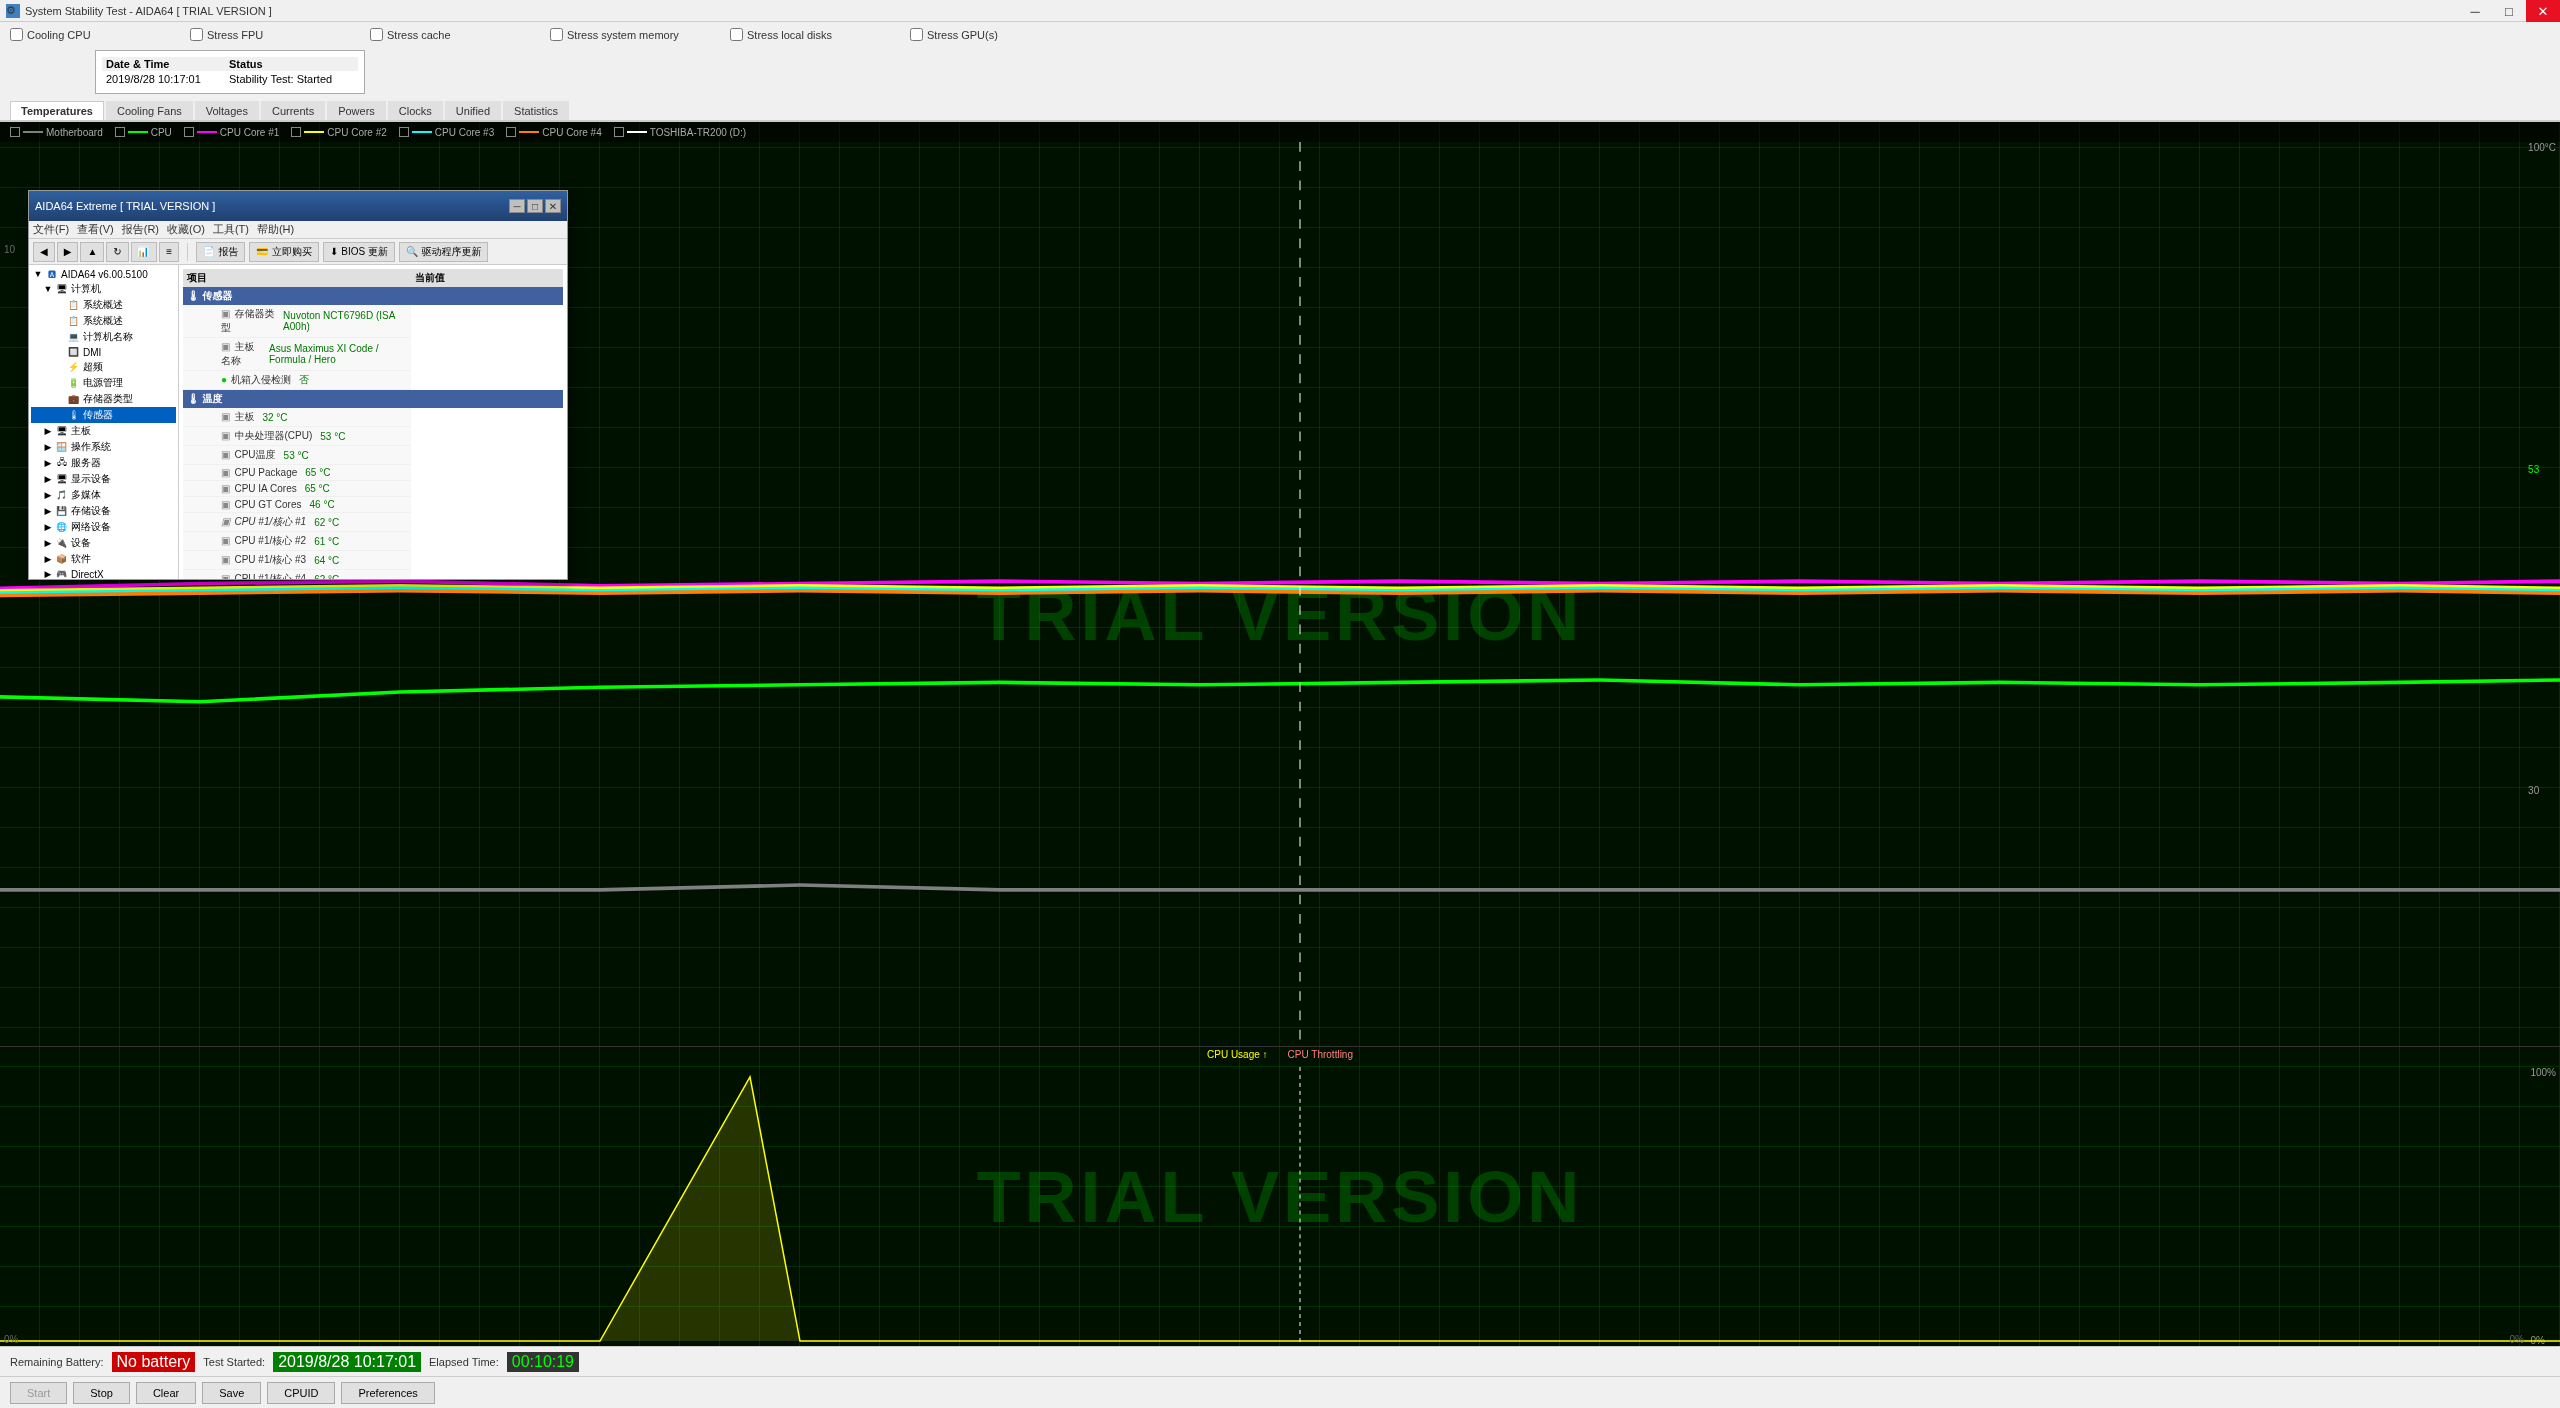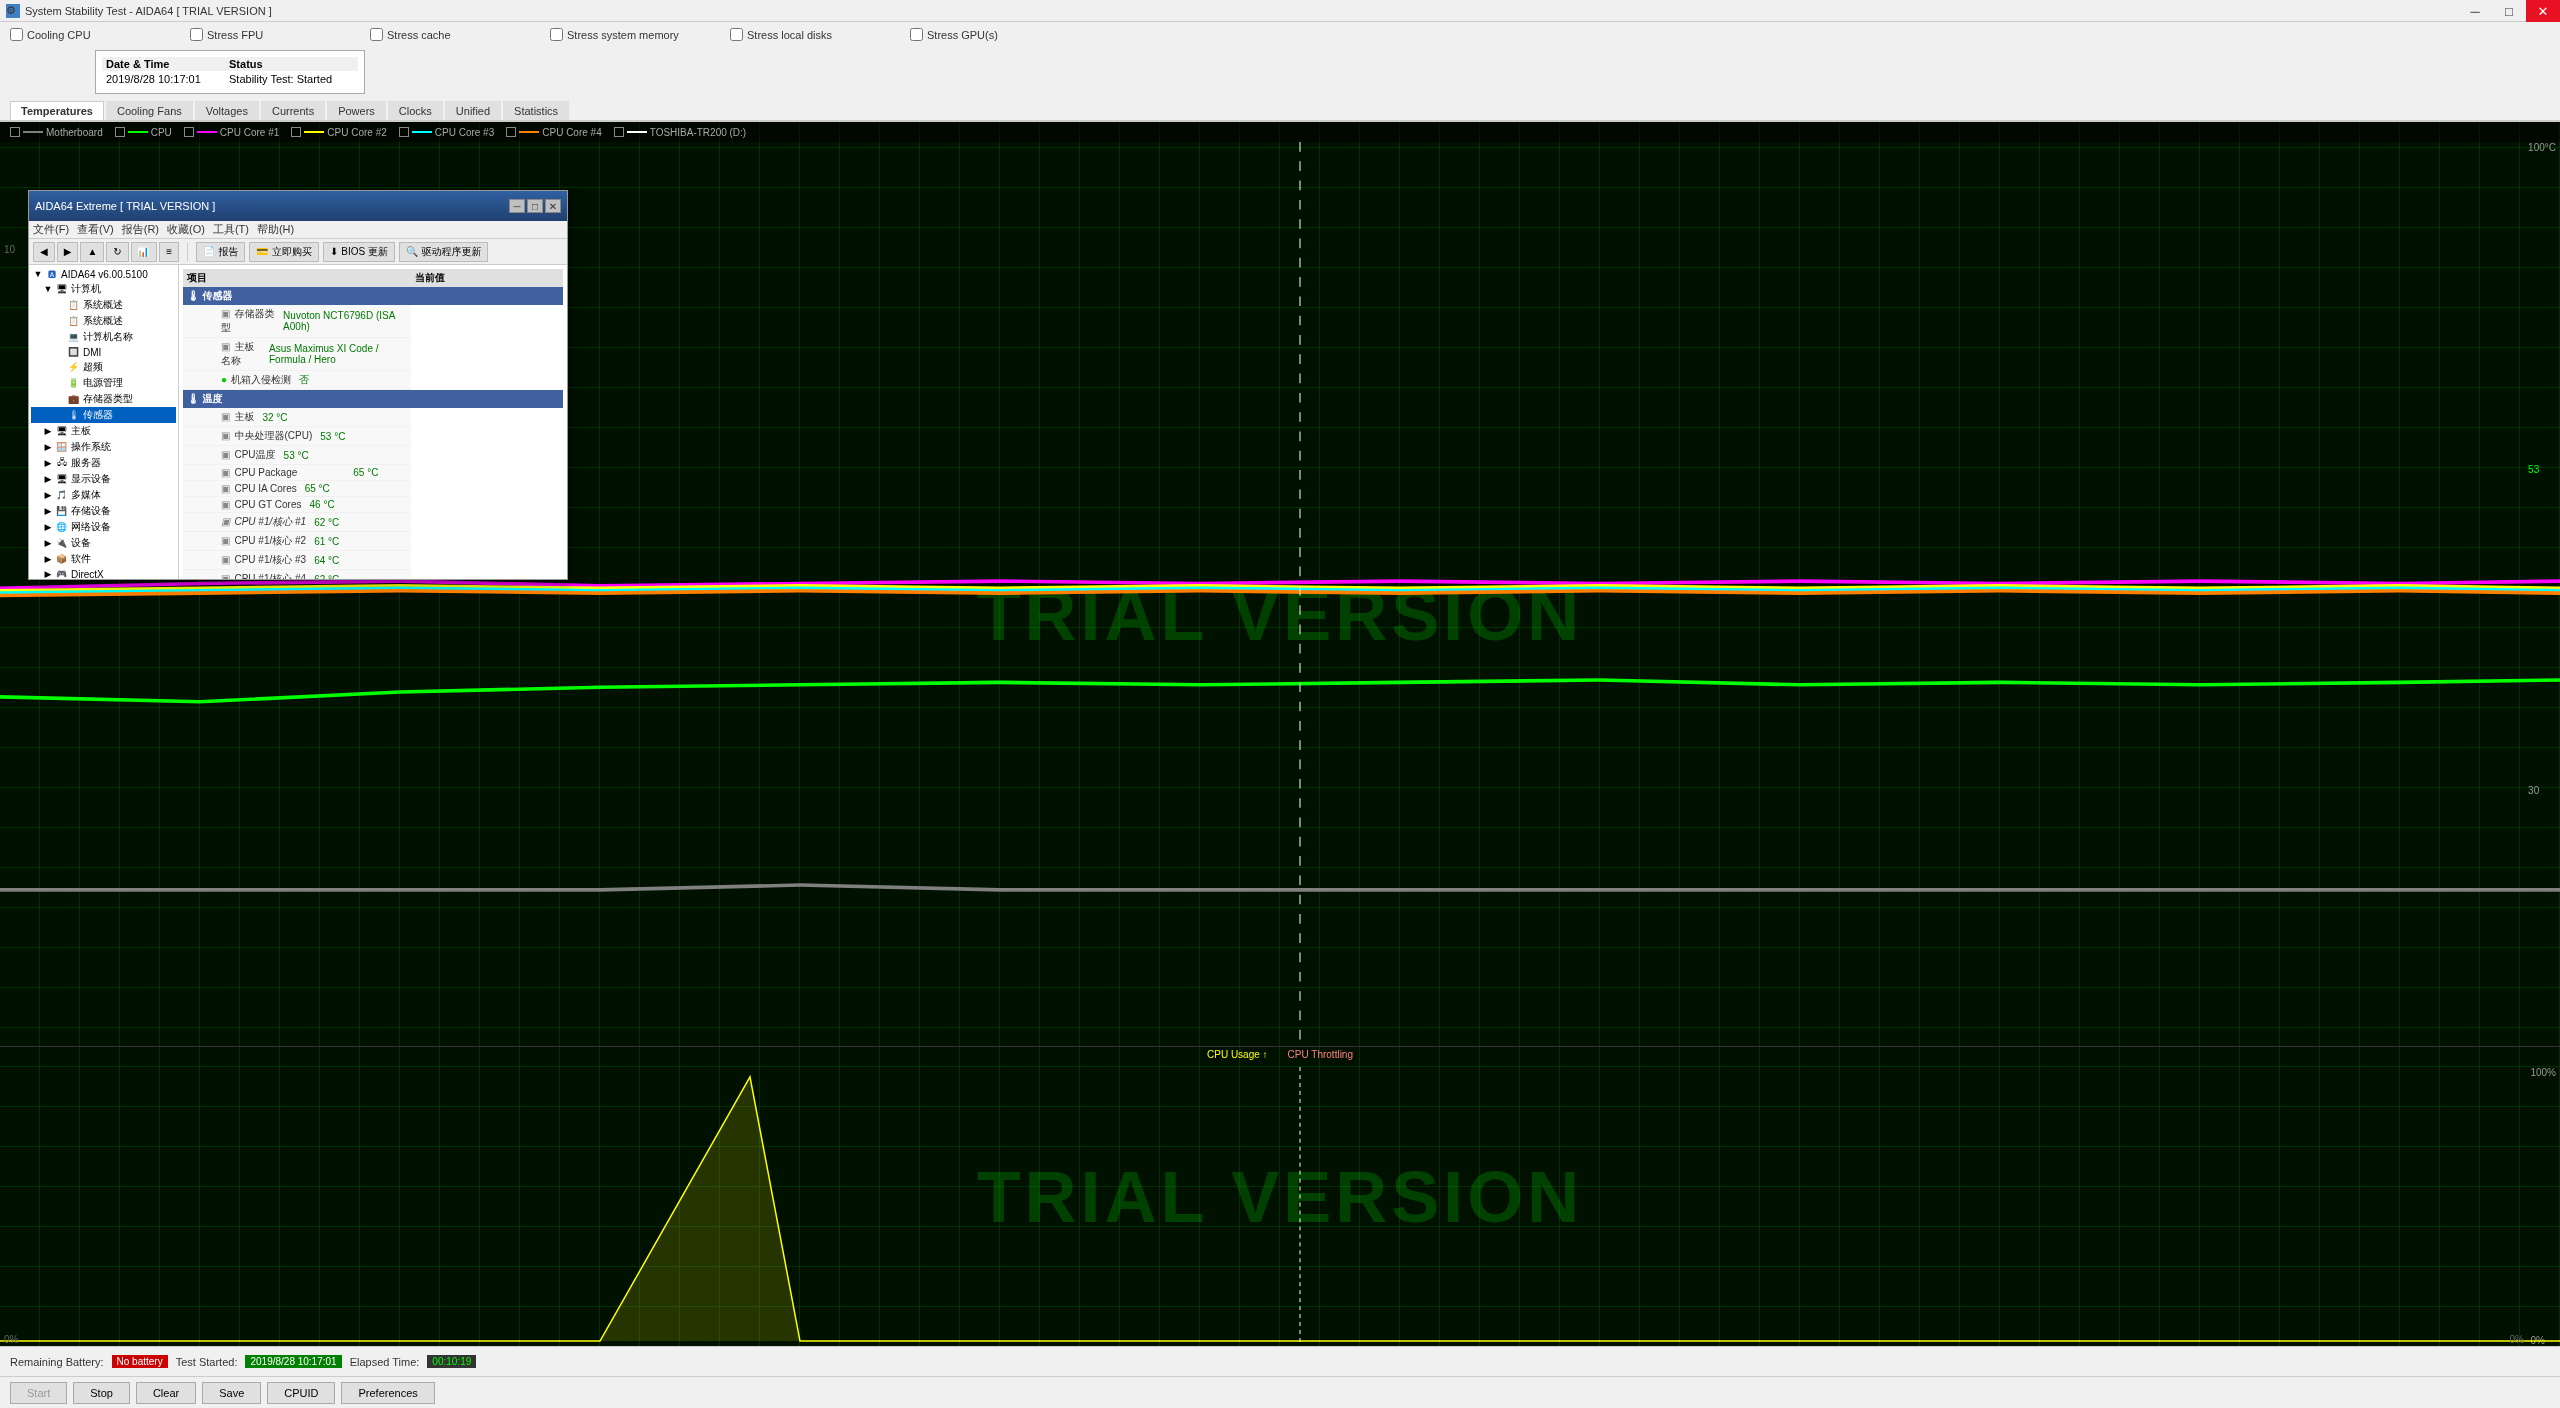--- a/index.html
+++ b/index.html
@@ -257,21 +257,21 @@
       padding: 0 10px;
       gap: 10px;
       font-size: 11px;
     }
 
     #bottom-bar .label { color: #333; }
     #bottom-bar .value-badge {
       background: #333;
       color: #00ff00;
       padding: 1px 5px;
-      font-size: 10px;
+      font-size: 16px;
     }
     #bottom-bar .value-badge.red { background: #cc0000; color: white; }
     #bottom-bar .value-badge.green-bkg { background: #008000; color: white; }
 
     
     #button-bar {
       height: 32px;
       background: #f0f0f0;
       border-top: 1px solid #ccc;
       display: flex;
@@ -832,21 +832,21 @@
               <span style="color:#888;margin-right:4px;">▣</span>中央处理器(CPU)
             </td>
             <td style="padding:1px 4px;color:#007700;">53 °C</td>
           </tr>
           <tr class="detail-row">
             <td style="padding:1px 4px 1px 20px;color:#333;">
               <span style="color:#888;margin-right:4px;">▣</span>CPU温度
             </td>
             <td style="padding:1px 4px;color:#007700;">53 °C</td>
           </tr>
-          <tr class="detail-row" style="background:#f8f8f8;gap:48px;">
+          <tr class="detail-row" style="background:#f8f8f8;">
             <td style="padding:1px 4px 1px 20px;color:#333;">
               <span style="color:#888;margin-right:4px;">▣</span>CPU Package
             </td>
             <td style="padding:1px 4px;color:#007700;">65 °C</td>
           </tr>
           <tr class="detail-row">
             <td style="padding:1px 4px 1px 20px;color:#333;">
               <span style="color:#888;margin-right:4px;">▣</span>CPU IA Cores
             </td>
             <td style="padding:1px 4px;color:#007700;">65 °C</td>

